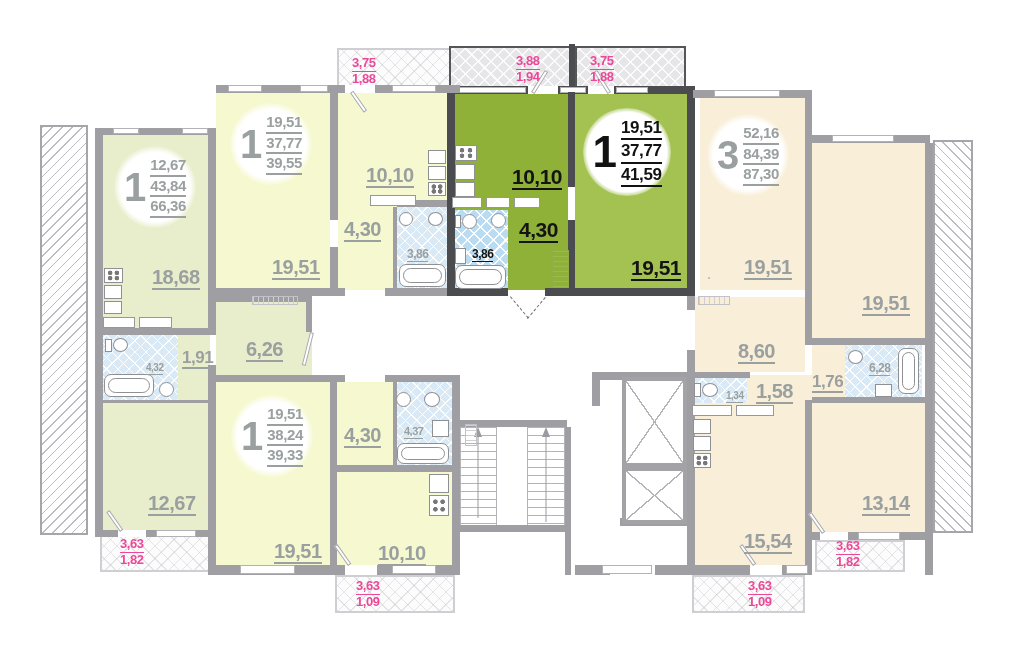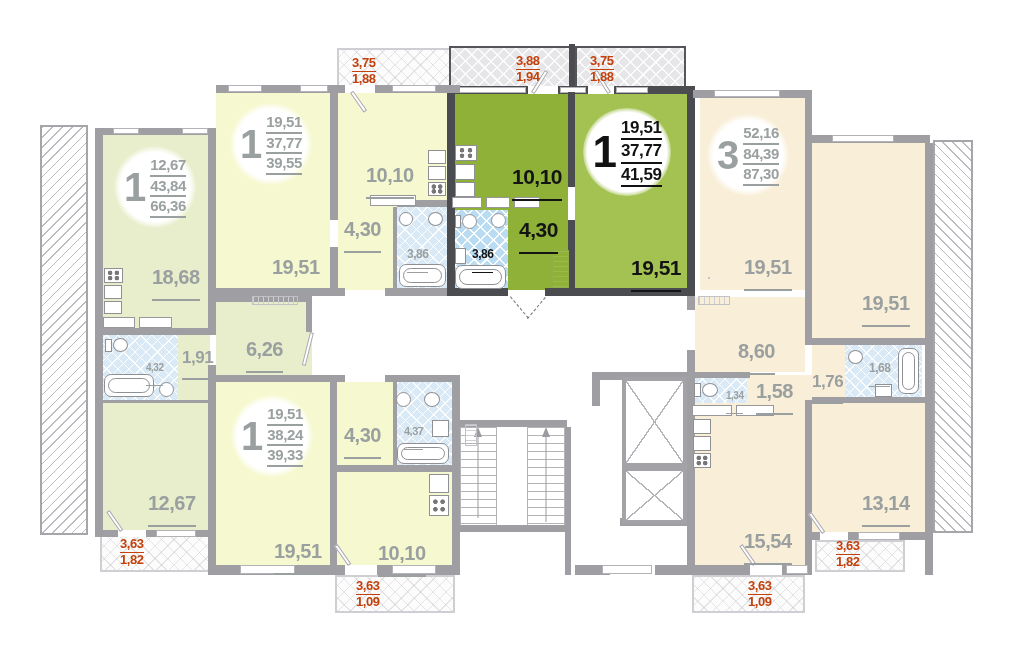--- a/index.html
+++ b/index.html
@@ -29,24 +29,24 @@
      repeating-linear-gradient(-45deg,rgba(185,185,190,.35) 0 1px,transparent 1px 9px);}
   .balcH{position:absolute;box-sizing:border-box;background-color:#e6e6e8;border:2px solid #55565a;
      background-image:
      repeating-linear-gradient(45deg,rgba(255,255,255,.85) 0 1.5px,transparent 1.5px 9px),
      repeating-linear-gradient(-45deg,rgba(255,255,255,.85) 0 1.5px,transparent 1.5px 9px);}
   .hatch{position:absolute;box-sizing:border-box;background-color:#fff;border:2px solid #a6a6aa;
      background-image:repeating-linear-gradient(135deg,#bcbcc0 0 1px,transparent 1px 7px);}
   .hatchR{background-image:repeating-linear-gradient(45deg,#bcbcc0 0 1px,transparent 1px 7px);}
   
   .lbl{position:absolute;font-weight:700;color:#9aa0a0;white-space:nowrap;letter-spacing:-.5px;}
-  .lbl>span{display:inline-block;border-bottom:2px solid currentColor;padding-bottom:11px;line-height:1.05;}
+  .lbl>span{display:inline-block;border-bottom:2px solid currentColor;padding-bottom:0px;line-height:1.05;}
   .lbl.sm>span{border-bottom-width:1.5px;}
   .black{color:#141414;}
-  .b2{position:absolute;font-weight:700;color:#c2410c;display:flex;flex-direction:column;
+  .b2{position:absolute;font-weight:700;color:#ec4899;display:flex;flex-direction:column;
       align-items:center;font-size:13px;line-height:1.15;letter-spacing:-.4px;}
   .b2 .u{border-bottom:1.5px solid currentColor;}
   
   .badge{position:absolute;border-radius:50%;display:flex;align-items:center;justify-content:center;
      gap:4px;font-weight:700;color:#9aa0a0;
      background:radial-gradient(circle,#ffffff 0 60%,rgba(255,255,255,0) 72%);}
   .badge .bd{font-size:40px;line-height:1;}
   .badge .vals{display:flex;flex-direction:column;align-items:flex-start;font-size:15px;line-height:1.25;letter-spacing:-.4px;}
   .badge .vals .u{border-bottom:2px solid currentColor;}
   .badge.hl{color:#121212;background:radial-gradient(circle,#ffffff 0 64%,rgba(255,255,255,0) 74%);}
@@ -351,21 +351,21 @@
       <span class="u">38,24</span>
       <span class="u">39,33</span>
     </span>
   </div>
 
   <div class="lbl" style="left:744px;top:256px;font-size:20px"><span>19,51</span></div>
   <div class="lbl" style="left:862px;top:292px;font-size:20px"><span>19,51</span></div>
   <div class="lbl" style="left:738px;top:340px;font-size:20px"><span>8,60</span></div>
   <div class="lbl sm" style="left:726px;top:390px;font-size:10px"><span>1,34</span></div>
   <div class="lbl" style="left:756px;top:380px;font-size:20px"><span>1,58</span></div>
-  <div class="lbl sm" style="left:869px;top:361px;font-size:12px"><span>1,68</span></div>
+  <div class="lbl sm" style="left:869px;top:361px;font-size:12px"><span>6,28</span></div>
   <div class="lbl" style="left:812px;top:372px;font-size:17px"><span>1,76</span></div>
   <div class="lbl" style="left:744px;top:530px;font-size:20px"><span>15,54</span></div>
   <div class="lbl" style="left:862px;top:492px;font-size:20px"><span>13,14</span></div>
   <div class="b2" style="left:748px;top:579px">
     <span class="u">3,63</span>
       <span>1,09</span>
   </div>
   <div class="b2" style="left:836px;top:539px">
     <span class="u">3,63</span>
       <span>1,82</span>

